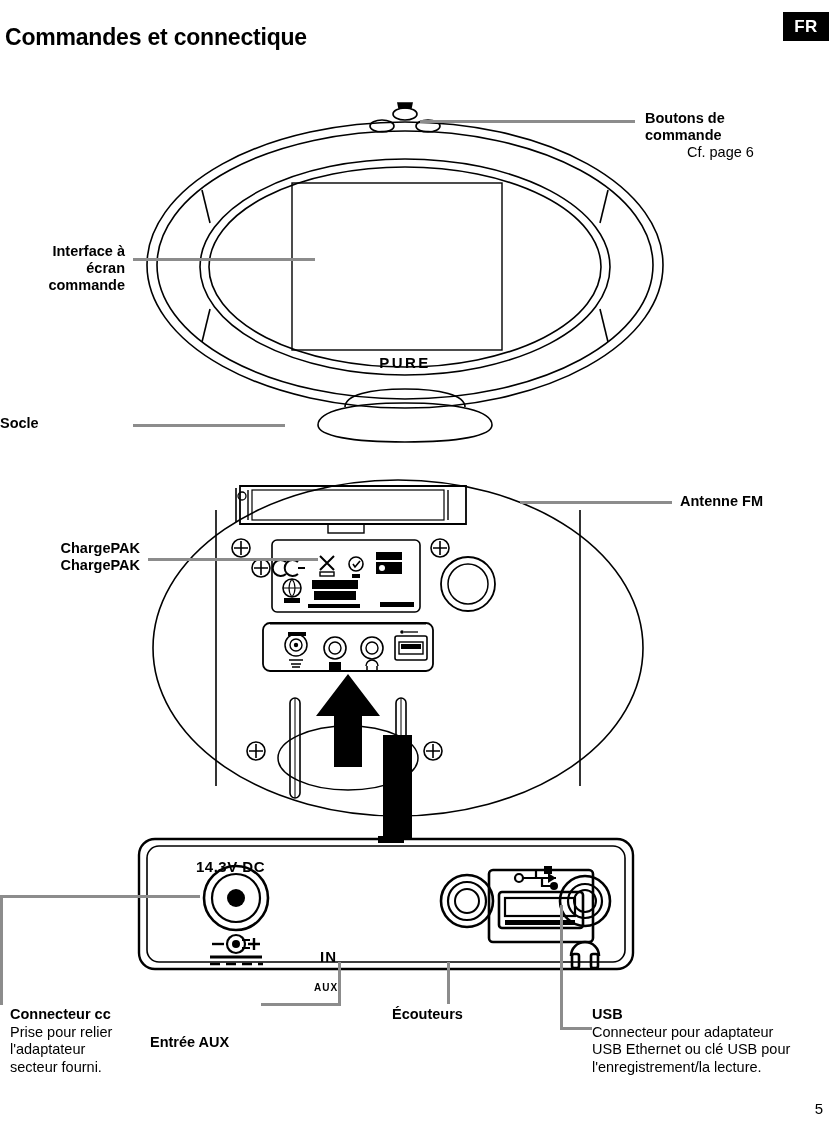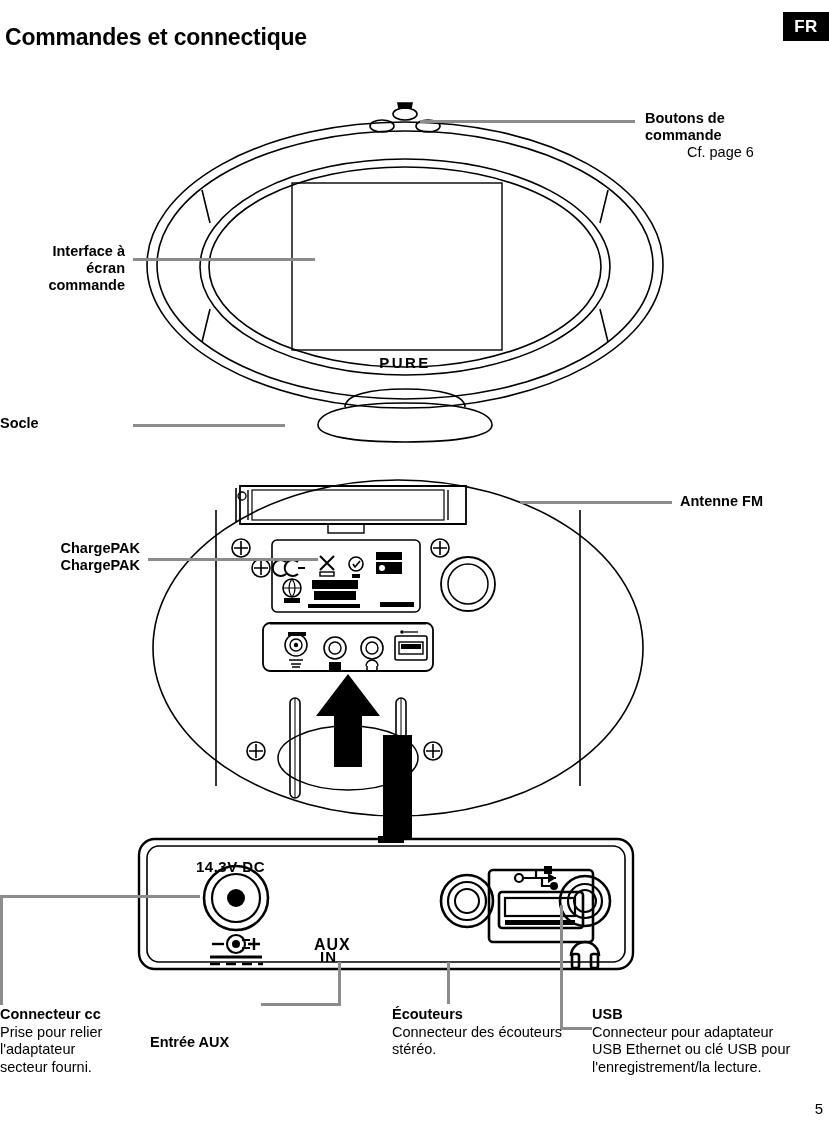--- a/index.html
+++ b/index.html
@@ -303,46 +303,45 @@
       <path d="M70,22 l-8,-5 l0,10 Z" fill="#000" stroke="none"></path>
       <path d="M50,22 l0,-8 l10,0"></path>
       <rect x="58" y="10" width="8" height="8" fill="#000" stroke="none"></rect>
       <path d="M56,22 l0,8 l10,0"></path>
       <circle cx="68" cy="30" r="4" fill="#000" stroke="none"></circle>
     </g>
   </svg>
 </div>
 
 <div style="position:absolute; left:196px; top:858px; font-size:15px; font-weight:bold; letter-spacing:0.5px;">14.3V DC</div>
-<div style="position:absolute; left:314px; top:936px; font-size:16px; font-weight:bold; letter-spacing:1px;">AUX</div>
+<div style="position:absolute; left:314px; top:982px; font-size:10px; font-weight:bold; letter-spacing:1px;">AUX</div>
 <div style="position:absolute; left:320px; top:948px; font-size:15px; font-weight:bold; letter-spacing:1px;">IN</div>
 
 <div class="leader leader-h" style="left:0px; top:895px; width:200px;"></div>
 <div class="leader leader-v" style="left:0px; top:895px; height:110px;"></div>
 
 <div class="leader leader-v" style="left:338px; top:962px; height:44px;"></div>
 <div class="leader leader-h" style="left:261px; top:1003px; width:80px;"></div>
 
 <div class="leader leader-v" style="left:447px; top:962px; height:42px;"></div>
 
 <div class="leader leader-v" style="left:560px; top:905px; height:125px;"></div>
 <div class="leader leader-h" style="left:560px; top:1027px; width:32px;"></div>
 
-<div class="cap" style="left:0px; top:1006px; width:125px;">
+<div class="cap" style="left:0px; top:1006px; width:125px;padding-left:10px;">
   <span class="cap-title">Connecteur cc</span>
   <span class="cap-body">Prise pour relier l'adaptateur secteur fourni.</span>
 </div>
 
 <div class="cap" style="left:150px; top:1006px; width:215px;margin-top:28px;">
   <span class="cap-title">Entrée AUX</span>
 </div>
 
 <div class="cap" style="left:392px; top:1006px; width:180px;">
   <span class="cap-title">Écouteurs</span>
-  <span class="cap-body">Connecteur des écouteurs stéréo.</span>
 </div>
 
 <div class="cap" style="left:592px; top:1006px; width:215px;">
   <span class="cap-title">USB</span>
   <span class="cap-body">Connecteur pour adaptateur USB Ethernet ou clé USB pour l'enregistrement/la lecture.</span>
 </div>
 
 <div class="page-number">5</div>
 
 </body></html>

